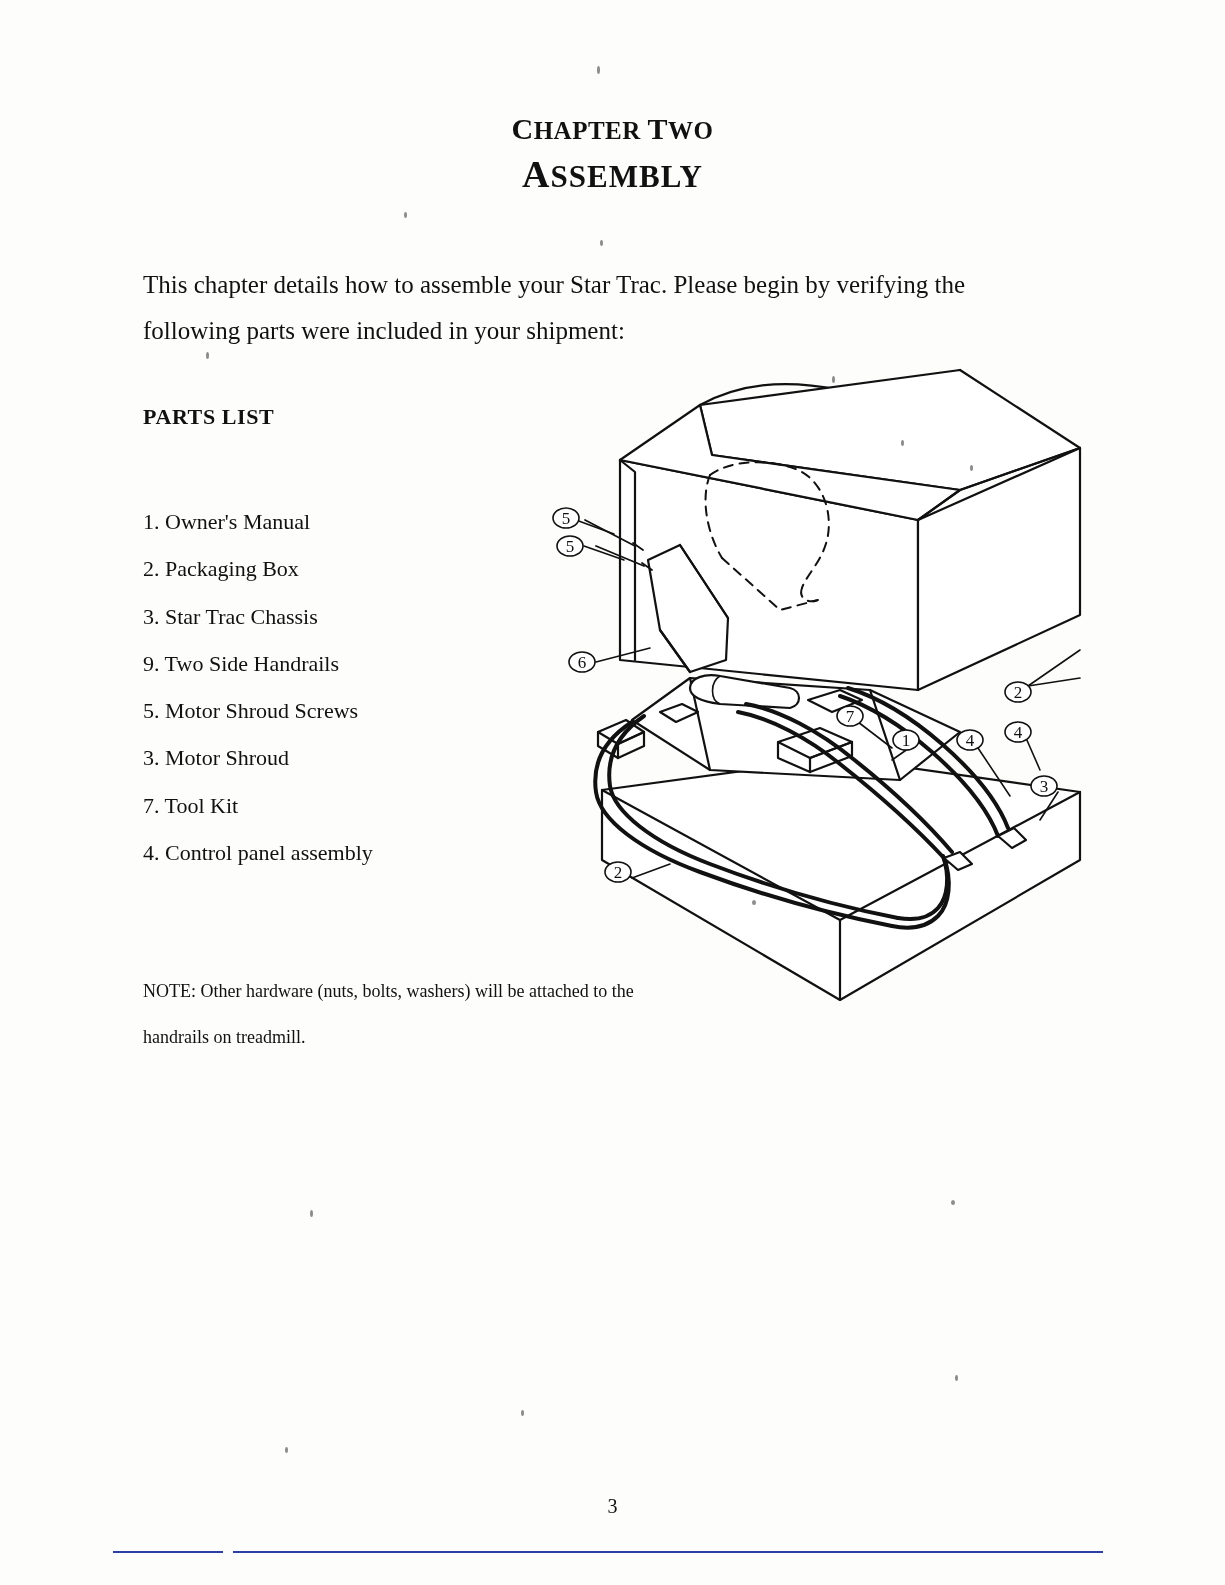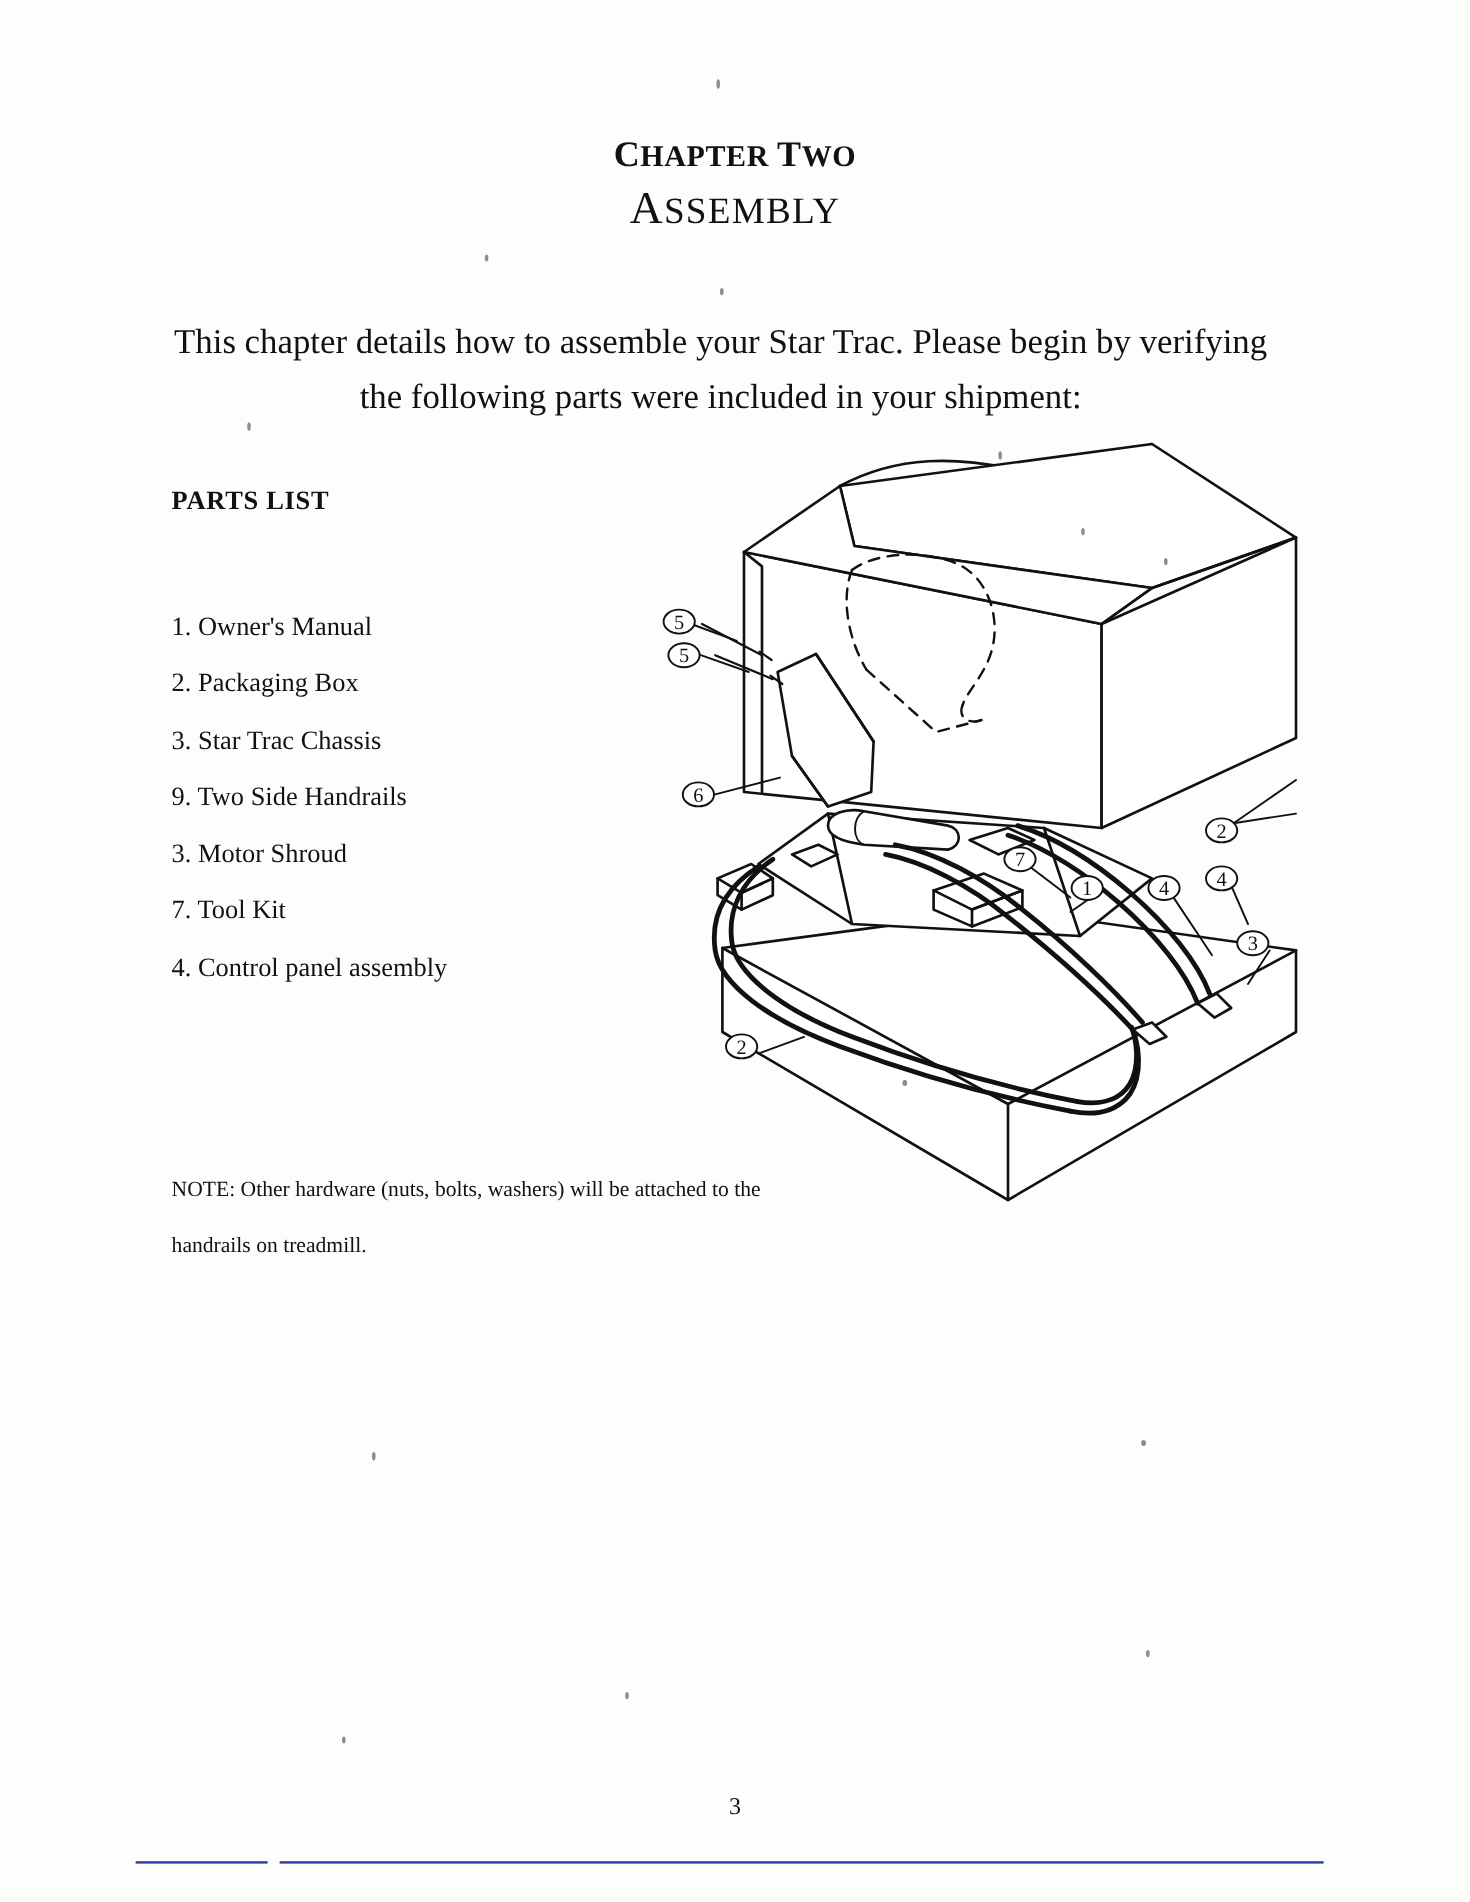--- a/index.html
+++ b/index.html
@@ -39,35 +39,35 @@
     display: inline-block;
   }
   .chapter-label .big { font-size: 30px; }
   .chapter-title {
     position: absolute;
     left: 0;
     top: 152px;
     width: 1225px;
     text-align: center;
     font-family: "Liberation Serif", serif;
-    font-weight: normal;
+    font-weight: bold;
     font-size: 31px;
     letter-spacing: 1px;
   }
   .chapter-title .big { font-size: 38px; }
 
   
   .intro {
     position: absolute;
     left: 143px;
     top: 262px;
     width: 915px;
-    font-size: 29px;
+    font-size: 25px;
     line-height: 46px;
-    text-align: center;
+    text-align: left;
   }
 
   
   .parts-heading {
     position: absolute;
     left: 143px;
     top: 404px;
     font-size: 22px;
     font-weight: bold;
     letter-spacing: 0.6px;
@@ -150,20 +150,21 @@
   <div class="chapter-title"><span class="big">A</span>SSEMBLY</div>
 
   <div class="intro">This chapter details how to assemble your Star Trac. Please begin by verifying the following parts were included in your shipment:</div>
 
   <div class="parts-heading">PARTS LIST</div>
   <ul class="parts-list">
     <li>1. Owner's Manual</li>
     <li>2. Packaging Box</li>
     <li>3. Star Trac Chassis</li>
     <li>9. Two Side Handrails</li>
+    <li>5. Motor Shroud Screws</li>
     <li>3. Motor Shroud</li>
     <li>7. Tool Kit</li>
     <li>4. Control panel assembly</li>
   </ul>
 
   <div class="note">NOTE: Other hardware (nuts, bolts, washers) will be attached to the handrails on treadmill.</div>
 
   <div class="figure">
     <svg width="580" height="660" viewBox="0 0 580 660" fill="none" stroke="#111" stroke-width="2.2" stroke-linejoin="round" stroke-linecap="round">
 

